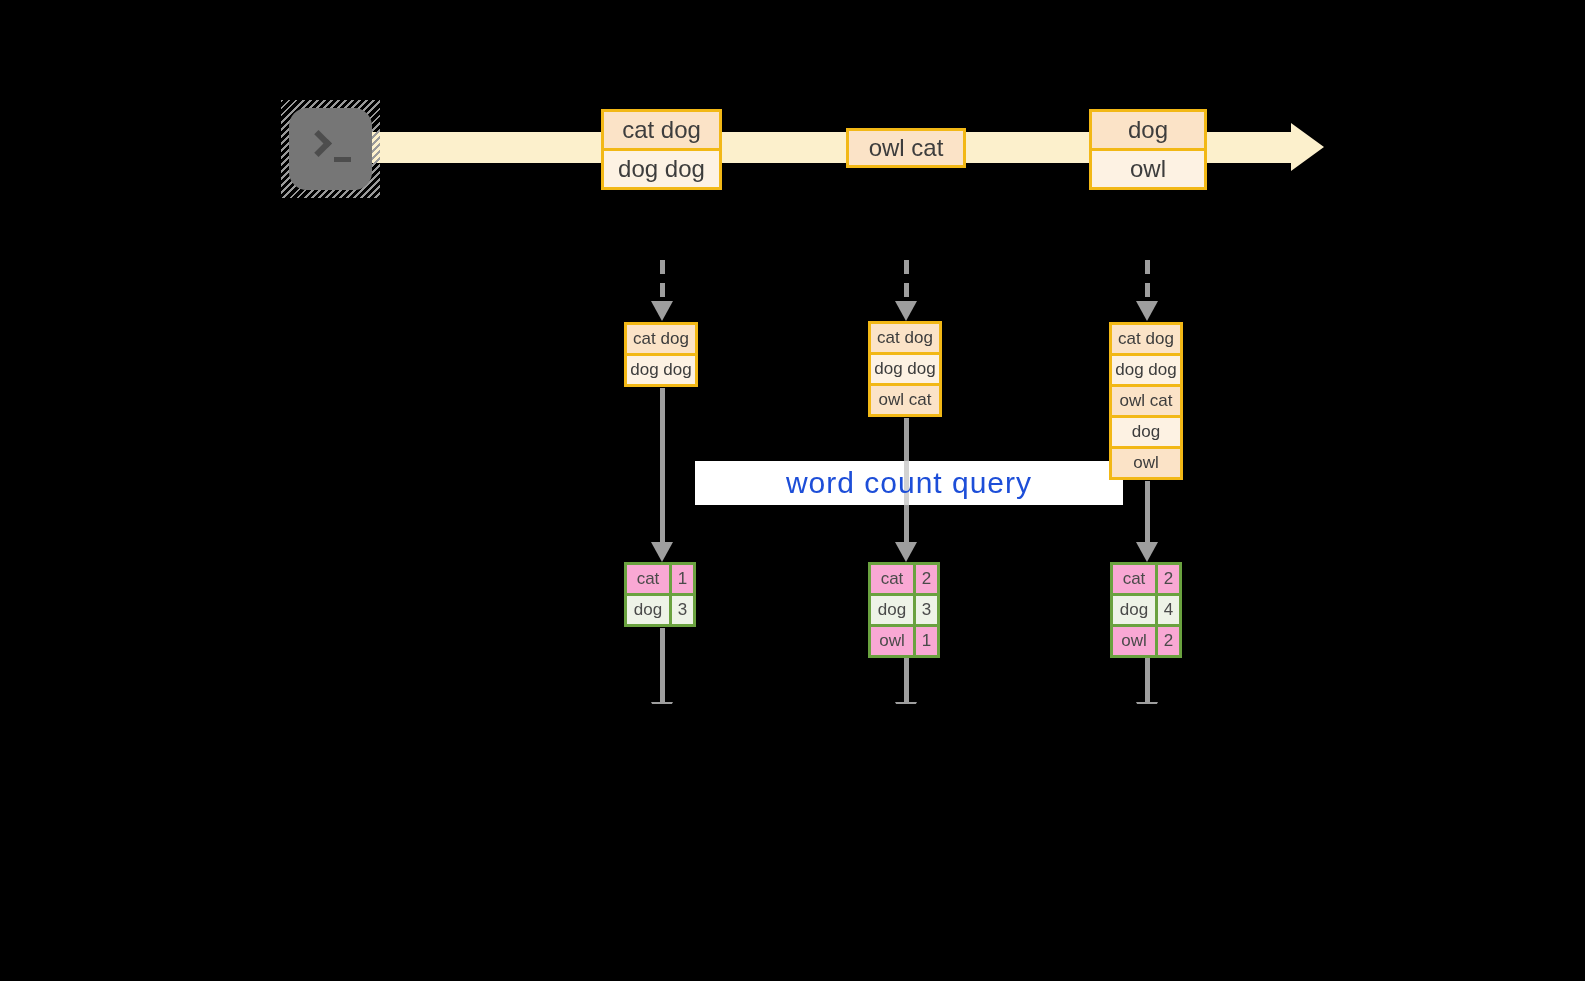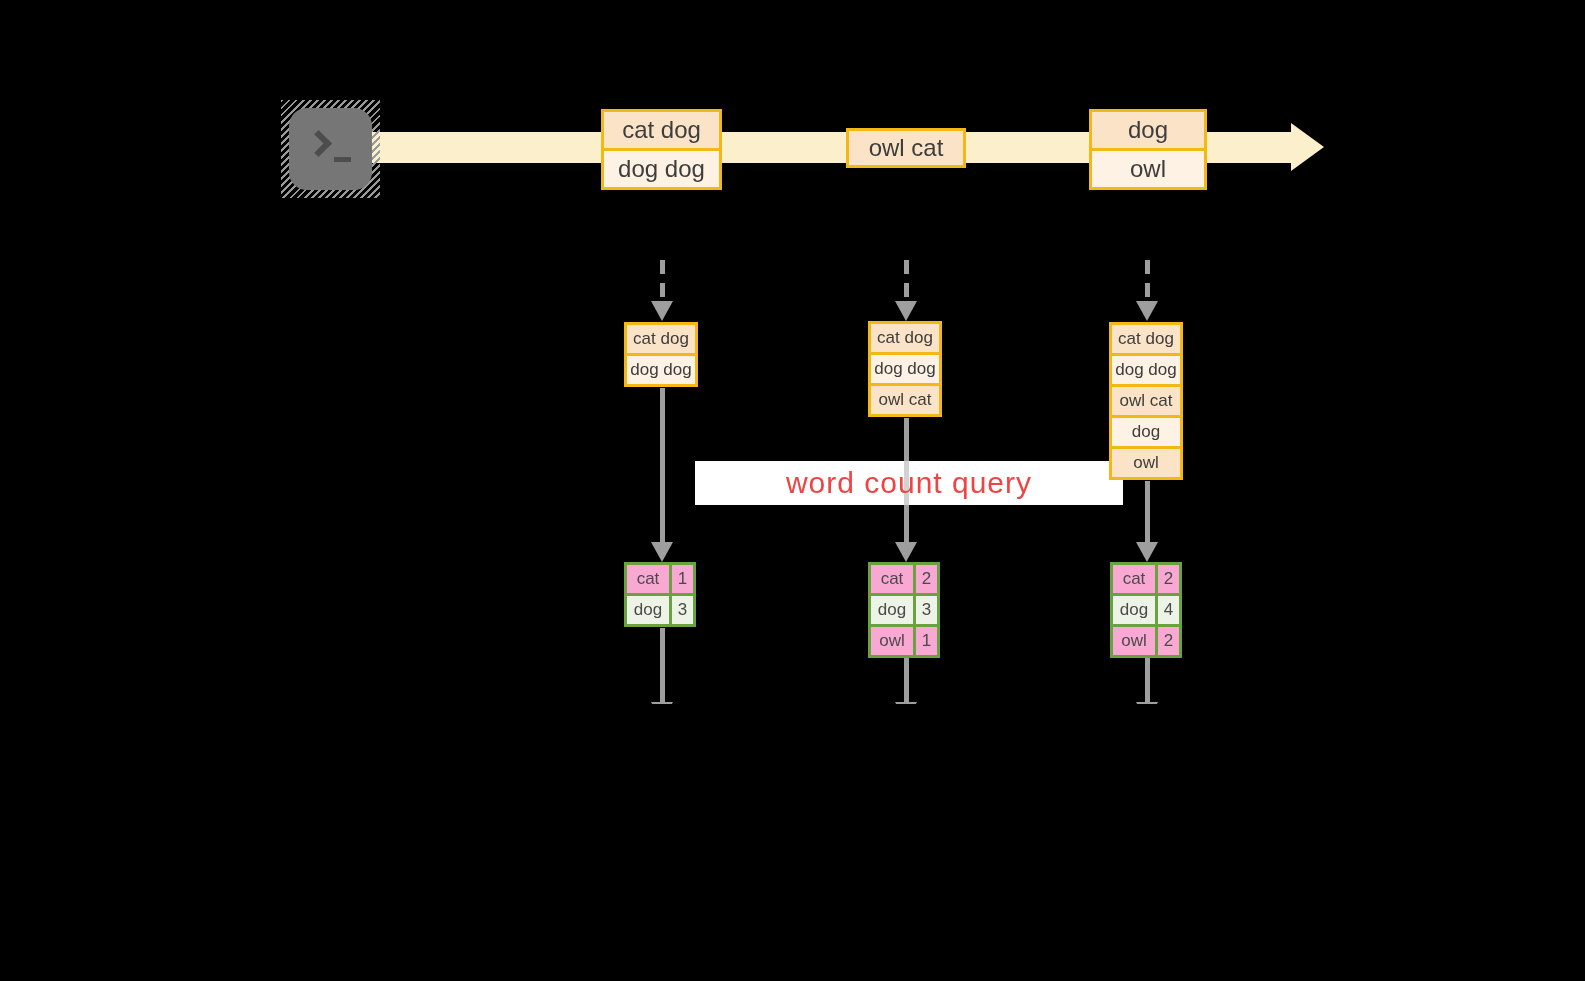--- a/index.html
+++ b/index.html
@@ -46,21 +46,21 @@
     border-top:20px solid #9e9e9e;
   }
 
   
   .query-band{
     background:#ffffff;z-index:3;
     display:flex;align-items:center;justify-content:center;
   }
   .query-band .label{
     position:relative;z-index:5;font-size:30px;font-weight:300;
-    color:#ef4444;letter-spacing:1px;white-space:nowrap;
+    color:#1d4ed8;letter-spacing:1px;white-space:nowrap;
   }
   .query-line{background:#d2d2d2;z-index:4;}
 
   
   .gtable{
     border:3px solid #6aa23f;background:#6aa23f;
     display:grid;grid-template-columns:42px 21px;gap:3px;z-index:6;
   }
   .gcell{
     height:28px;display:flex;align-items:center;justify-content:center;

